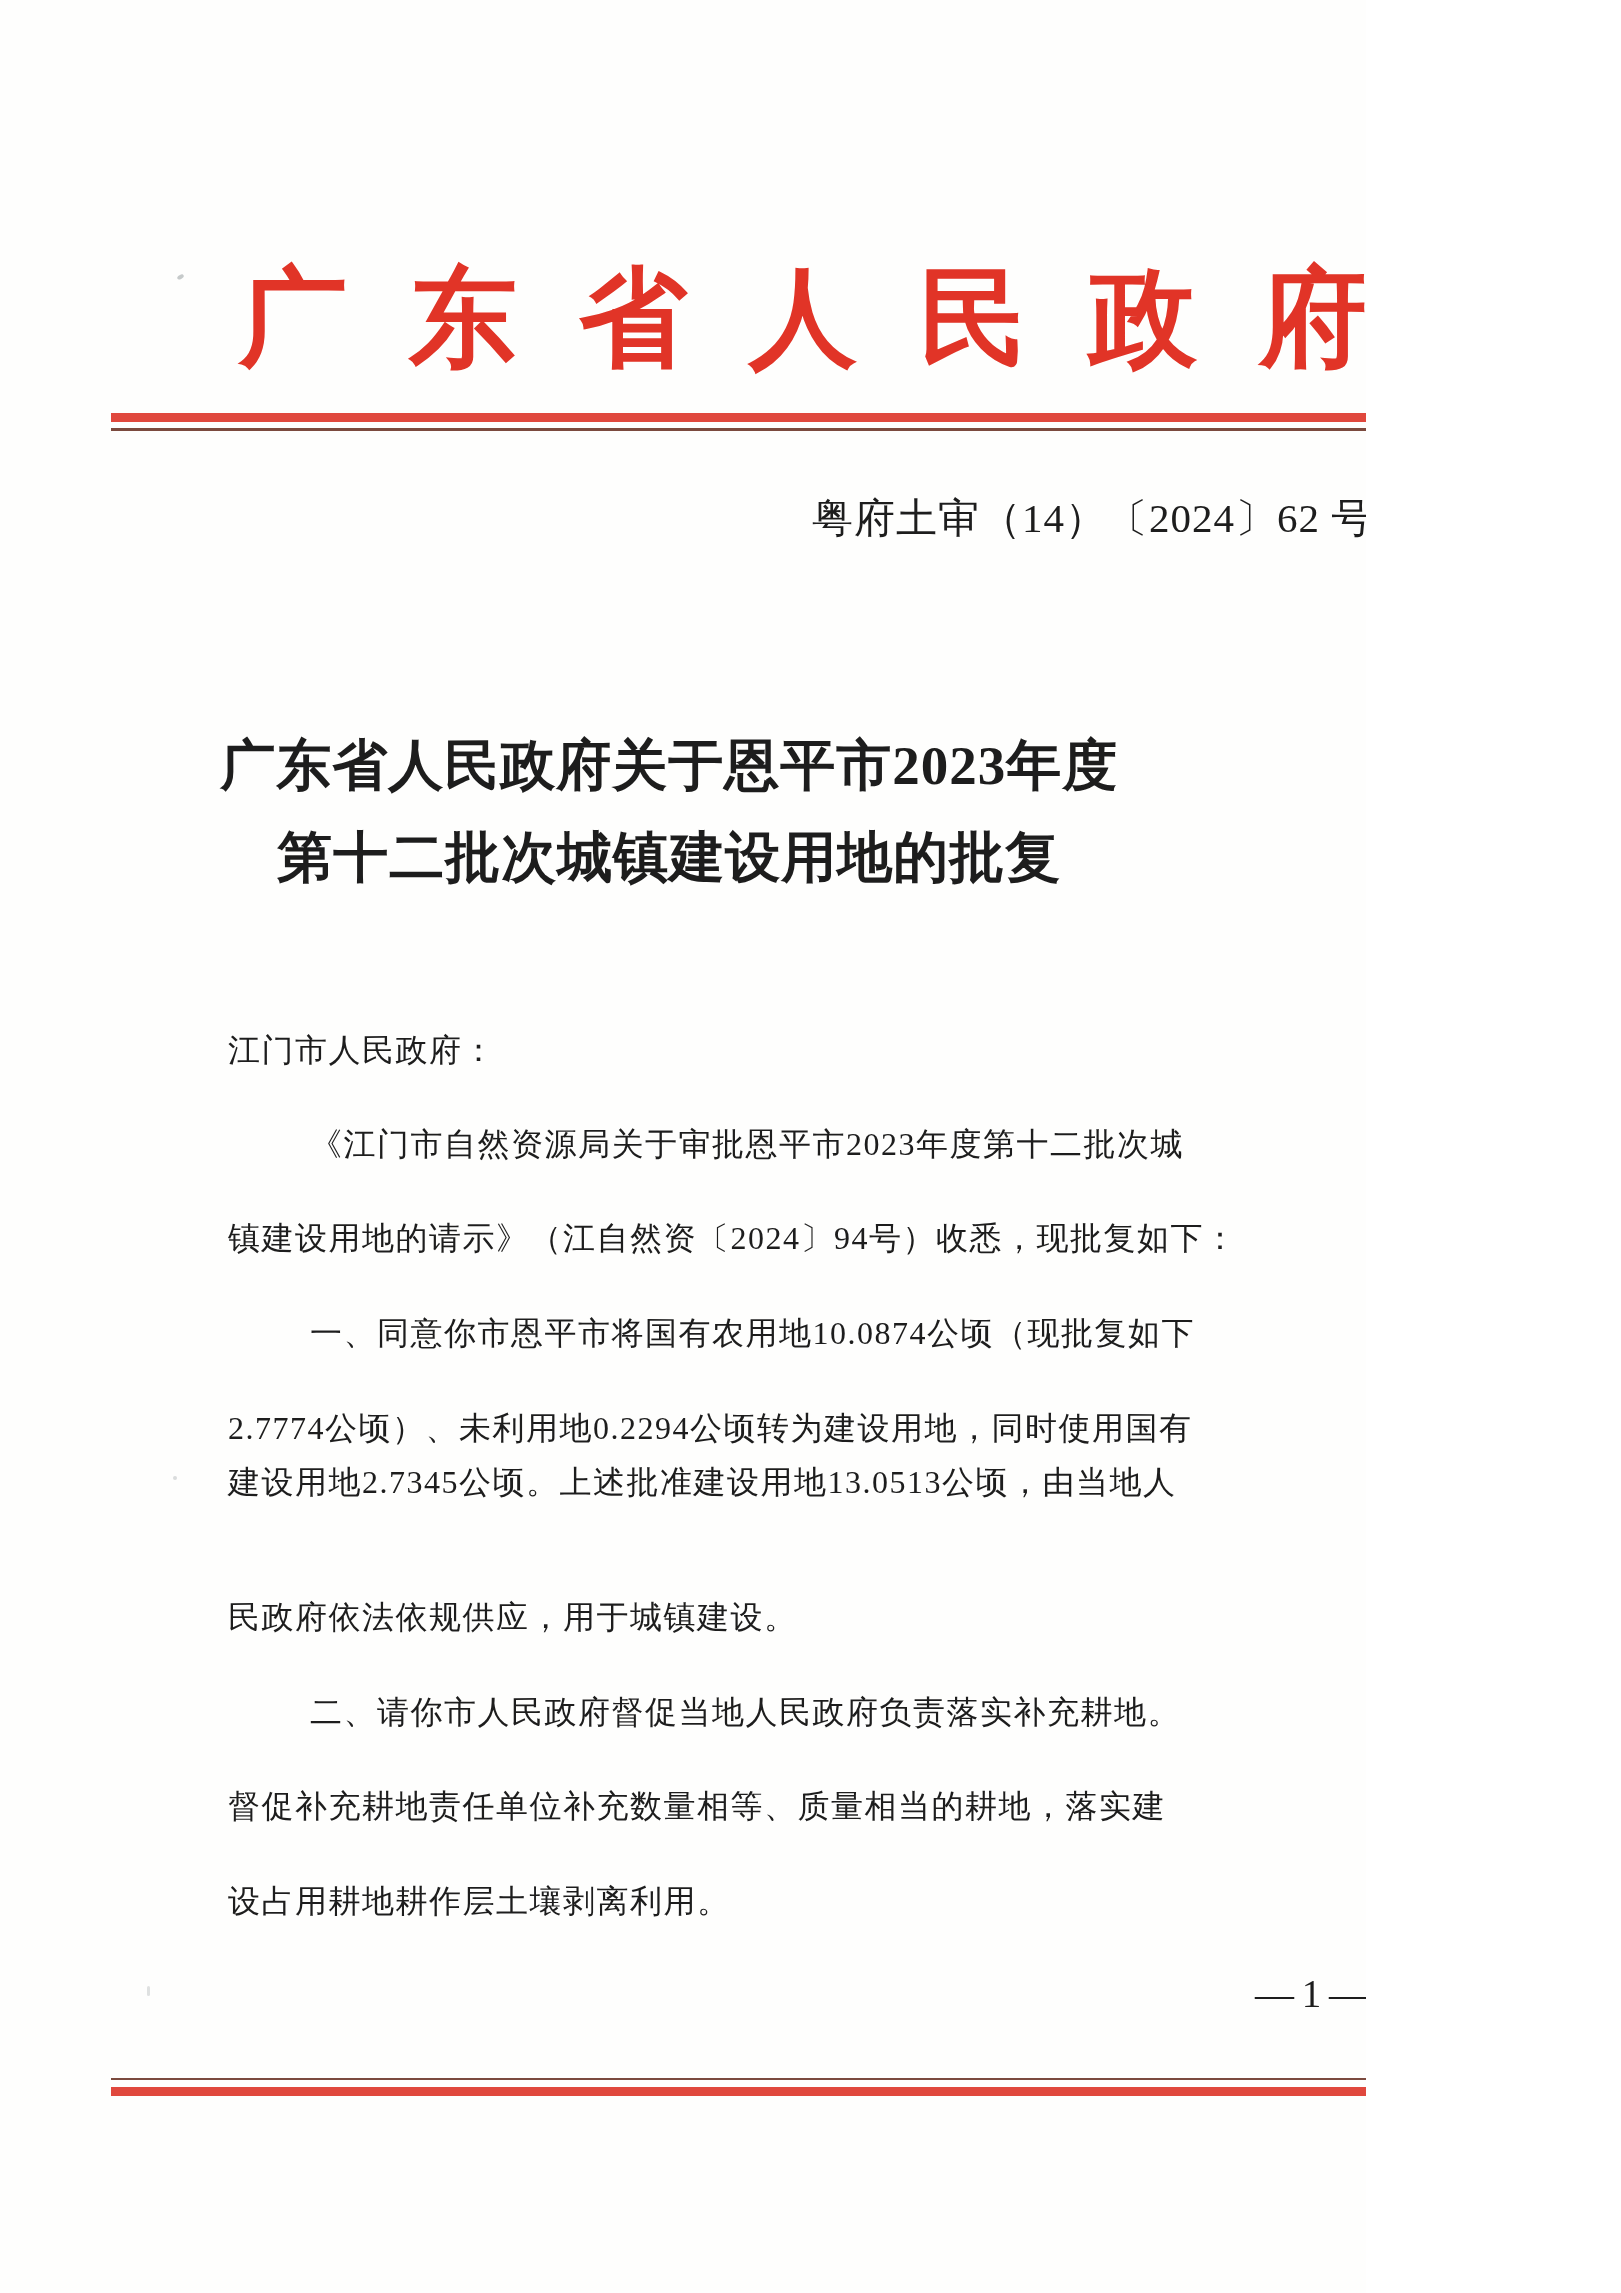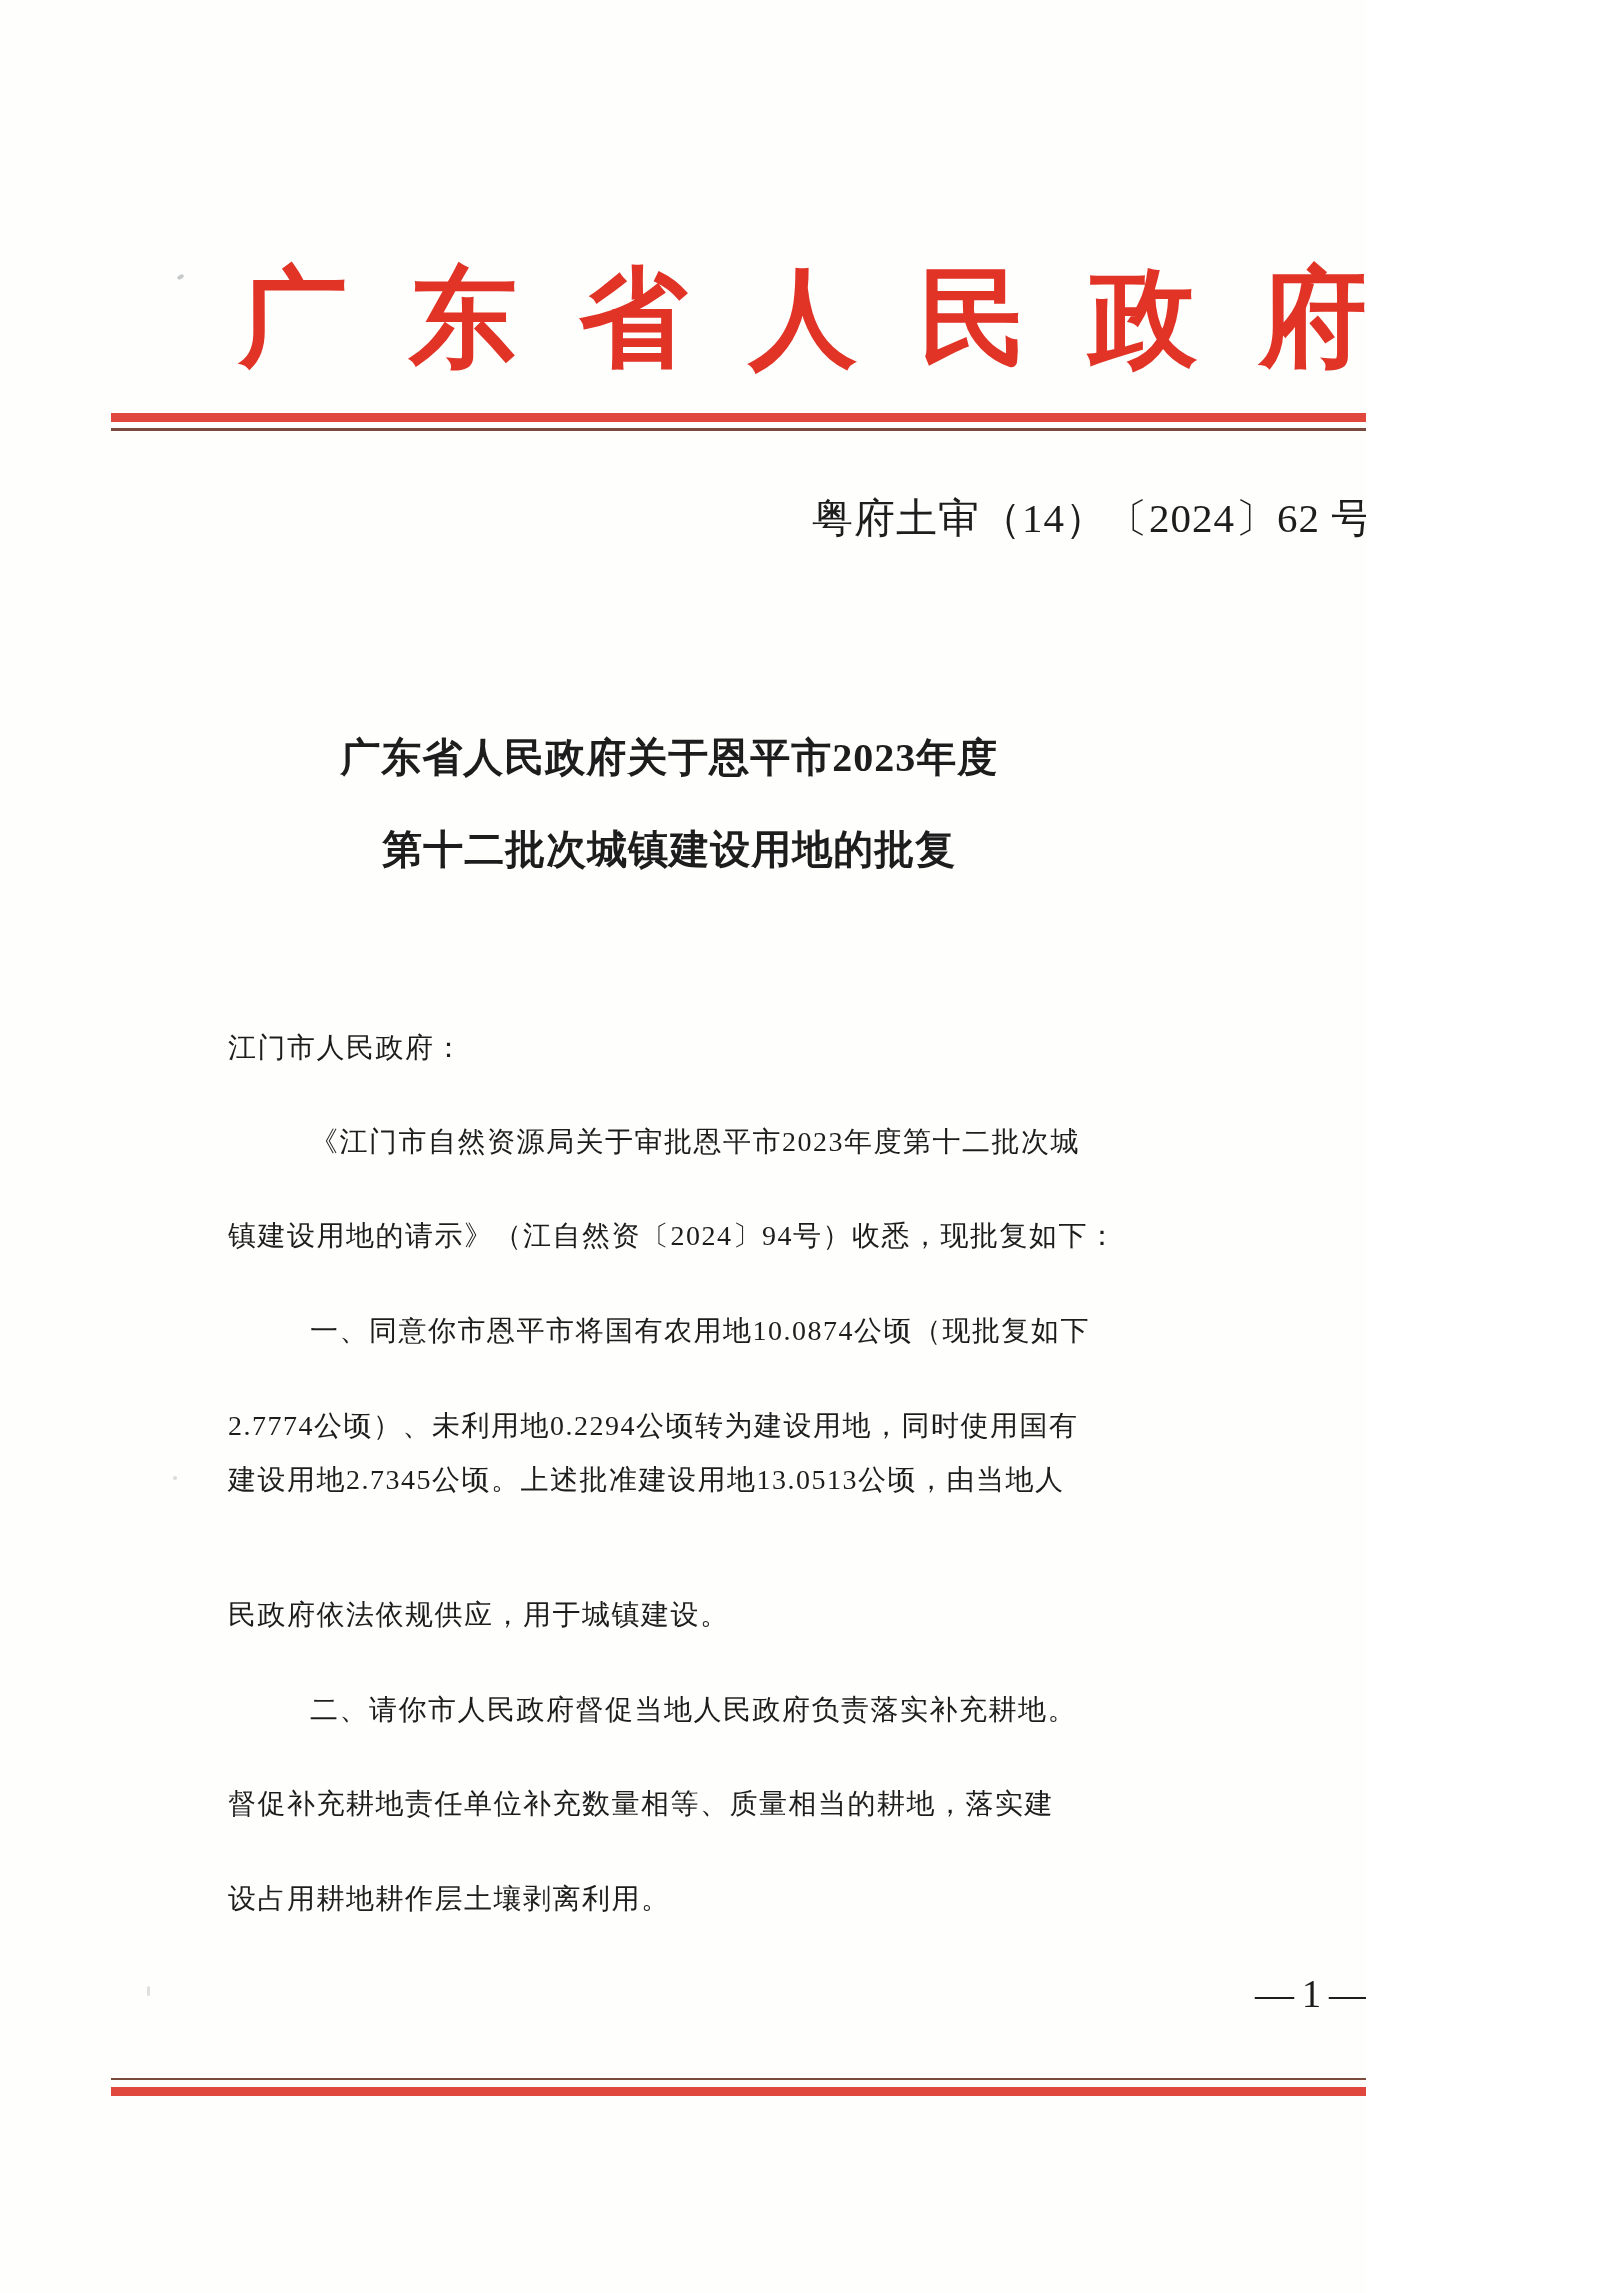--- a/index.html
+++ b/index.html
@@ -28,28 +28,28 @@
   .rule-bottom-thick{top:2087px;}
   
   .doc-number{
     position:absolute;left:812px;top:498px;
     font-size:41px;line-height:1;letter-spacing:1px;white-space:nowrap;
   }
   
   .title{
     position:absolute;left:0;width:100%;margin:0;
     text-align:center;padding-right:27.4px;box-sizing:border-box;
-    font-size:40px;line-height:1;font-weight:700;letter-spacing:1px;
+    font-size:55px;line-height:1;font-weight:700;letter-spacing:1px;
   }
   .title-1{top:738px;}
   .title-2{top:830px;}
   
   .body-line{
     position:absolute;left:228px;
-    font-size:28px;line-height:1.08;letter-spacing:1.5px;white-space:nowrap;
+    font-size:32px;line-height:1.08;letter-spacing:1.5px;white-space:nowrap;
   }
   .indent{padding-left:82px;}
   
   .page-number{
     position:absolute;left:1255px;top:1974px;
     font-size:39px;line-height:1;letter-spacing:7.8px;white-space:nowrap;
   }
   
   .speck{position:absolute;background:#989fa1;border-radius:50%;}
   .speck-1{left:177px;top:275px;width:6.9px;height:3.9px;opacity:.55;transform:rotate(-30deg);}

